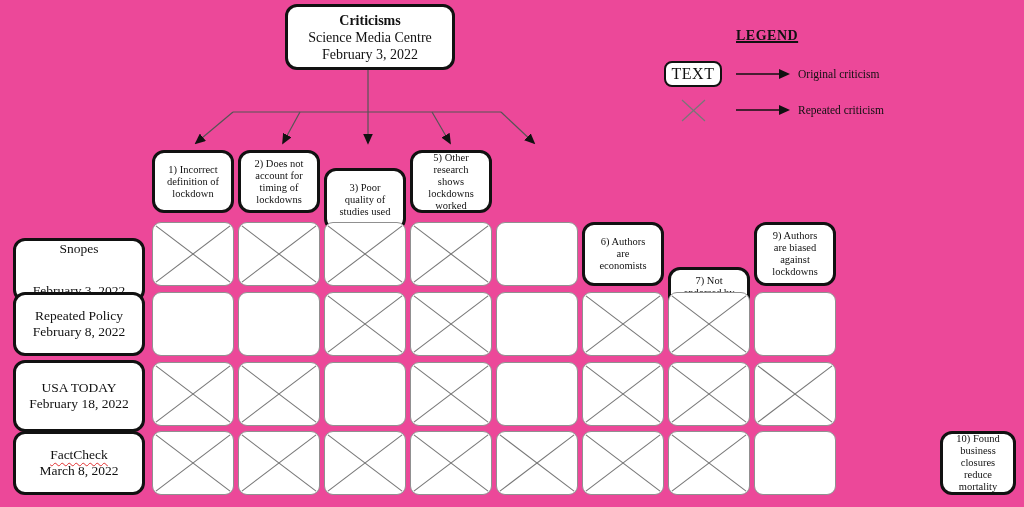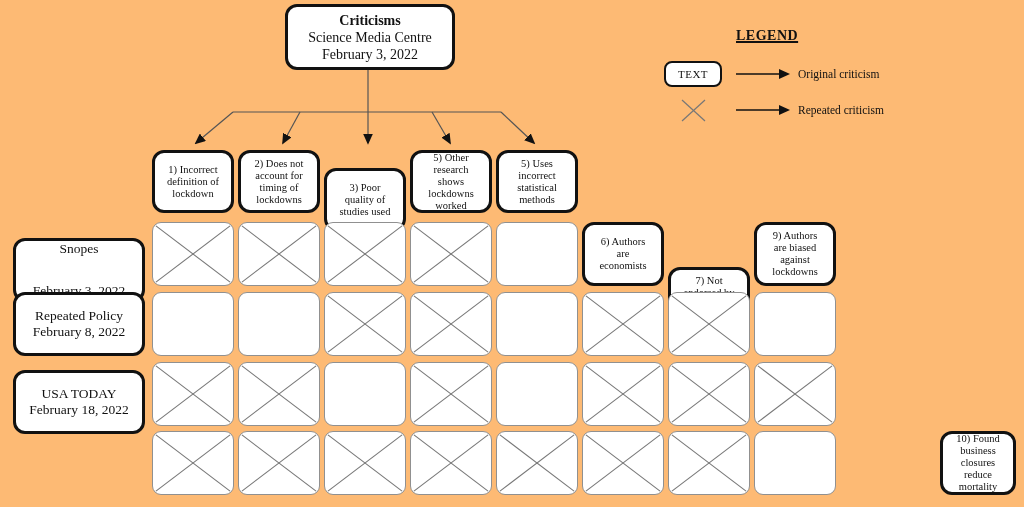--- a/index.html
+++ b/index.html
@@ -1,17 +1,17 @@
 <!DOCTYPE html>
 <html><head>
 <meta charset="utf-8">
 <style>
   html,body{margin:0;padding:0;background:#ffffff;}
   #diagram{
-    position:relative;width:1024px;height:507px;background:#fdba74;overflow:hidden;
+    position:relative;width:1024px;height:507px;background:#ec4899;overflow:hidden;
     font-family:"Liberation Serif","DejaVu Serif",serif;color:#111;
   }
   .abs{position:absolute;box-sizing:border-box;}
   
   .obox{
     position:absolute;box-sizing:border-box;background:#fff;
     border:3px solid #111;border-radius:12px;
     display:flex;align-items:center;justify-content:center;
   }
   
@@ -33,21 +33,21 @@
   .misspelled{
     text-decoration:underline wavy #e03030;
     text-decoration-thickness:1px;text-underline-offset:3px;
   }
   .legend-title{
     position:absolute;font-weight:bold;font-size:14px;letter-spacing:.5px;
     text-decoration:underline;text-decoration-thickness:1.5px;
   }
   .legend-label{position:absolute;font-size:11.5px;line-height:13px;text-align:center;}
   .legend-textbox{border-width:2.5px;border-radius:8px;}
-  .legend-textbox .obox-label{font-size:11px;letter-spacing:.5px;white-space:nowrap;}
+  .legend-textbox .obox-label{font-size:16px;letter-spacing:.5px;white-space:nowrap;}
   .arrows{position:absolute;left:0;top:0;pointer-events:none;}
 </style>
 </head>
 <body>
 
 <div id="diagram">
 
   <svg class="arrows" width="1024" height="507" viewBox="0 0 1024 507">
     <defs>
       <marker id="ah" markerWidth="9" markerHeight="8" refX="7.5" refY="4" orient="auto">
@@ -107,26 +107,20 @@
 quality of
 studies used</div>
     </div>
     <div class="obox" style="left: 410px; top: 150px; width: 82px; height: 63px;">
       <div class="obox-label">5) Other
 research
 shows
 lockdowns
 worked</div>
     </div>
-    <div class="obox" style="left: 496px; top: 150px; width: 82px; height: 63px;">
-      <div class="obox-label">5) Uses
-incorrect
-statistical
-methods</div>
-    </div>
     <div class="obox source-box" style="left: 13px; top: 238px; width: 132px; height: 64px; justify-content: space-between;">
       <div class="src-name">Snopes</div>
       <div class="src-date">February 3, 2022</div>
     </div>
     <div class="cell" style="left: 152px; top: 222px; width: 82px; height: 64px;">
       <svg viewBox="0 0 82 64" preserveAspectRatio="none">
         <line x1="3" y1="3" x2="79" y2="61" stroke="#777" stroke-width="1.1"></line>
         <line x1="79" y1="3" x2="3" y2="61" stroke="#777" stroke-width="1.1"></line>
       </svg>
     </div>
@@ -191,21 +185,21 @@
         <line x1="79" y1="3" x2="3" y2="61" stroke="#777" stroke-width="1.1"></line>
       </svg>
     </div>
     <div class="cell" style="left: 668px; top: 292px; width: 82px; height: 64px;">
       <svg viewBox="0 0 82 64" preserveAspectRatio="none">
         <line x1="3" y1="3" x2="79" y2="61" stroke="#777" stroke-width="1.1"></line>
         <line x1="79" y1="3" x2="3" y2="61" stroke="#777" stroke-width="1.1"></line>
       </svg>
     </div>
     <div class="cell" style="left: 754px; top: 292px; width: 82px; height: 64px;"></div>
-    <div class="obox source-box" style="left: 13px; top: 370px; width: 132px; height: 64px;">
+    <div class="obox source-box" style="left: 13px; top: 360px; width: 132px; height: 72px;">
       <div class="src-name">USA TODAY</div>
       <div class="src-date">February 18, 2022</div>
     </div>
     <div class="cell" style="left: 152px; top: 362px; width: 82px; height: 64px;">
       <svg viewBox="0 0 82 64" preserveAspectRatio="none">
         <line x1="3" y1="3" x2="79" y2="61" stroke="#777" stroke-width="1.1"></line>
         <line x1="79" y1="3" x2="3" y2="61" stroke="#777" stroke-width="1.1"></line>
       </svg>
     </div>
     <div class="cell" style="left: 238px; top: 362px; width: 82px; height: 64px;">
@@ -232,20 +226,24 @@
       <svg viewBox="0 0 82 64" preserveAspectRatio="none">
         <line x1="3" y1="3" x2="79" y2="61" stroke="#777" stroke-width="1.1"></line>
         <line x1="79" y1="3" x2="3" y2="61" stroke="#777" stroke-width="1.1"></line>
       </svg>
     </div>
     <div class="cell" style="left: 754px; top: 362px; width: 82px; height: 64px;">
       <svg viewBox="0 0 82 64" preserveAspectRatio="none">
         <line x1="3" y1="3" x2="79" y2="61" stroke="#777" stroke-width="1.1"></line>
         <line x1="79" y1="3" x2="3" y2="61" stroke="#777" stroke-width="1.1"></line>
       </svg>
+    </div>
+    <div class="obox source-box" style="left: 13px; top: 431px; width: 132px; height: 64px;">
+      <div class="src-name misspelled">FactCheck</div>
+      <div class="src-date">March 8, 2022</div>
     </div>
     <div class="cell" style="left: 152px; top: 431px; width: 82px; height: 64px;">
       <svg viewBox="0 0 82 64" preserveAspectRatio="none">
         <line x1="3" y1="3" x2="79" y2="61" stroke="#777" stroke-width="1.1"></line>
         <line x1="79" y1="3" x2="3" y2="61" stroke="#777" stroke-width="1.1"></line>
       </svg>
     </div>
     <div class="cell" style="left: 238px; top: 431px; width: 82px; height: 64px;">
       <svg viewBox="0 0 82 64" preserveAspectRatio="none">
         <line x1="3" y1="3" x2="79" y2="61" stroke="#777" stroke-width="1.1"></line>

